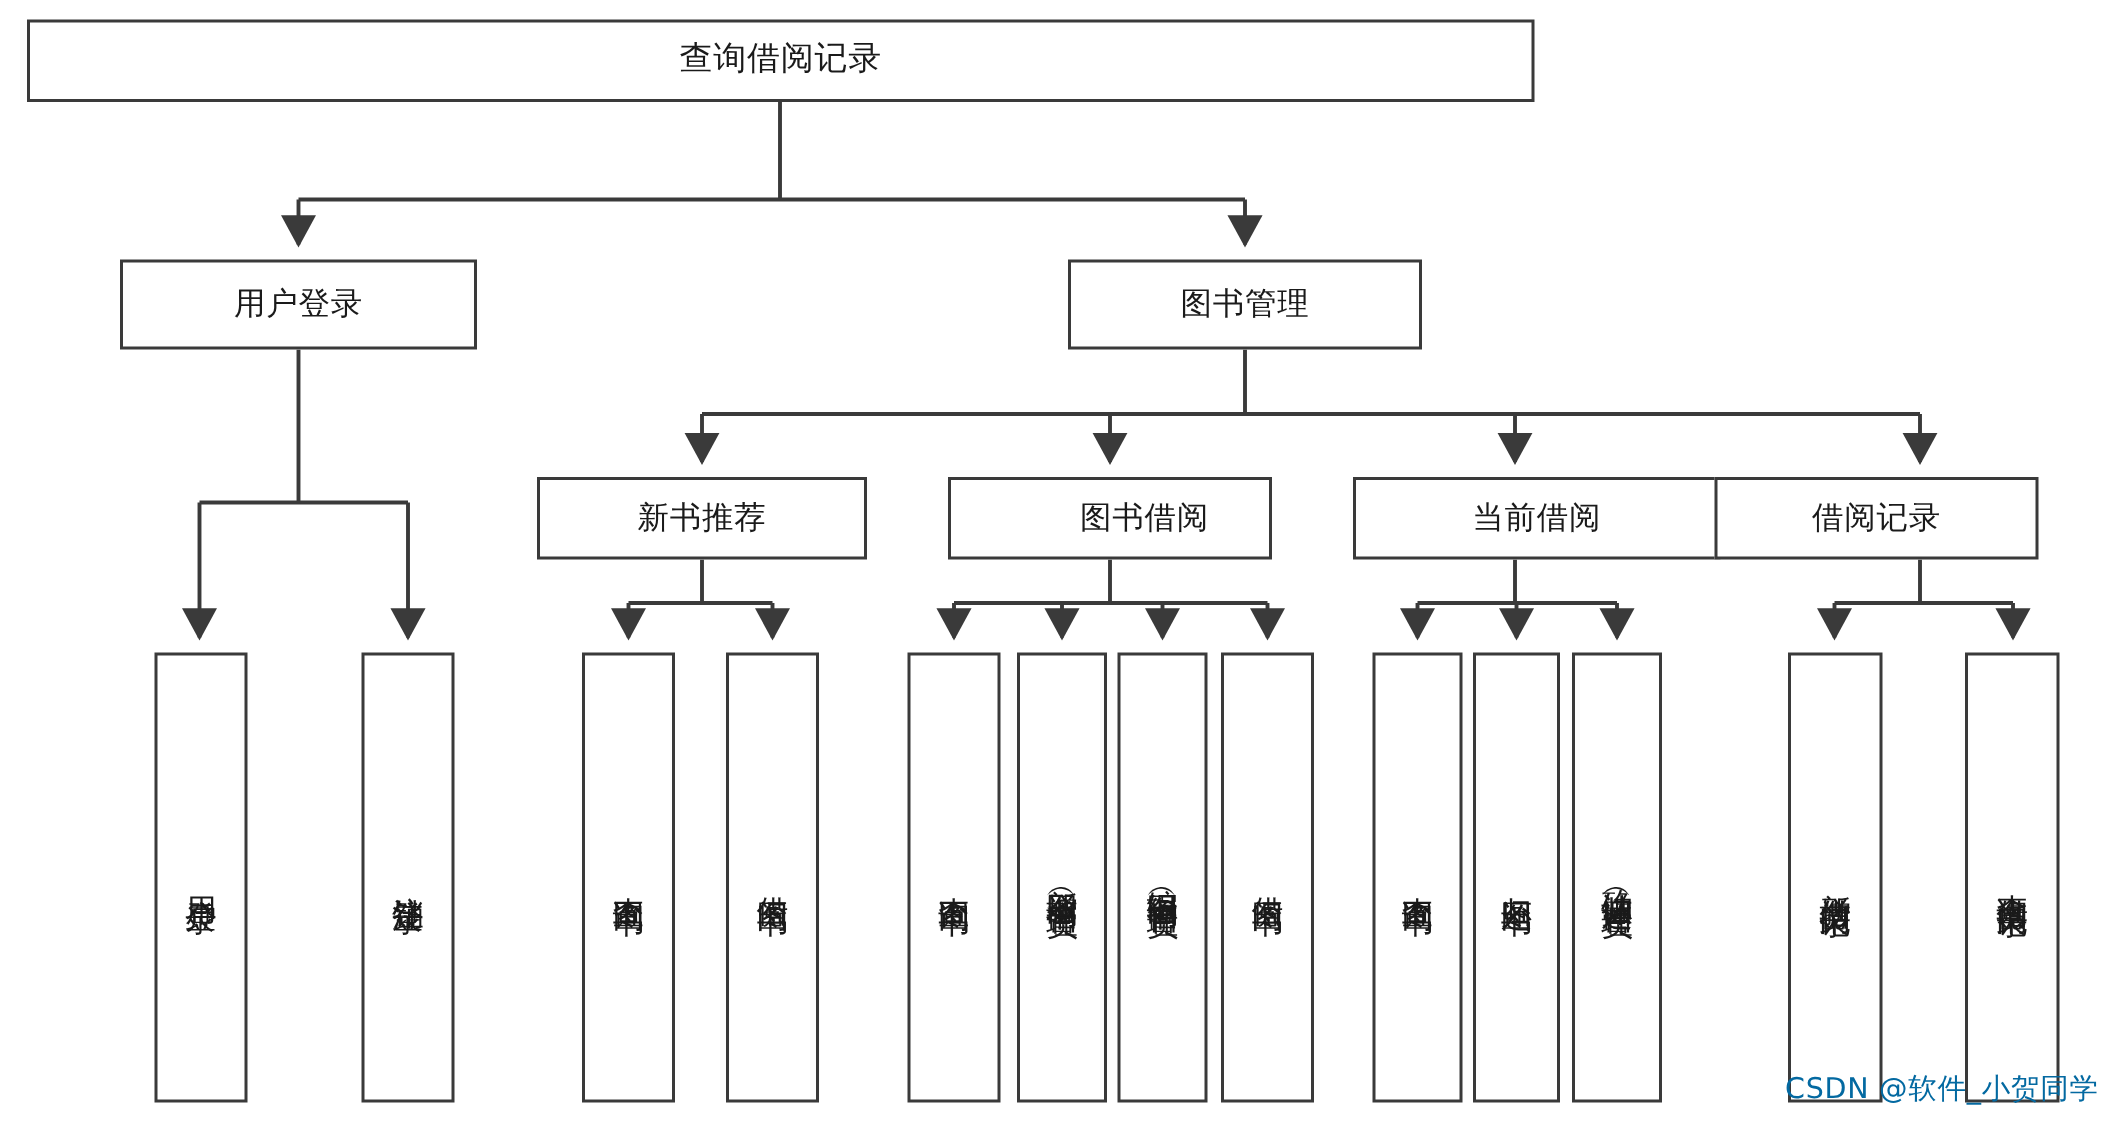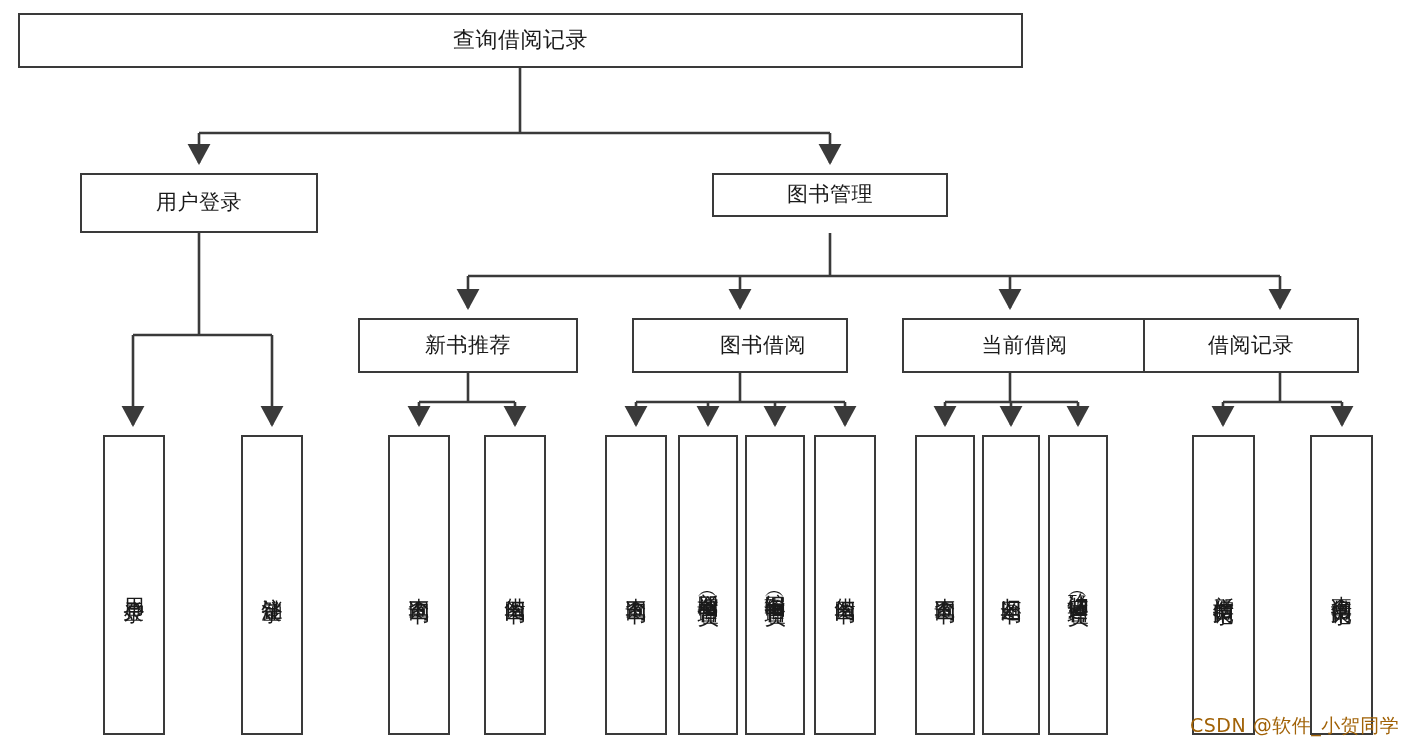--- a/index.html
+++ b/index.html
@@ -48,21 +48,21 @@
     text-orientation: upright;
     font-size: 21px;
     letter-spacing: 2px;
     line-height: 1.15;
     padding: 6px 0;
     white-space: nowrap;
     overflow: hidden;
   }
   .watermark {
     position: absolute;
-    color: #a16207;
+    color: #0369a1;
     font-size: 19px;
     letter-spacing: 0.5px;
     white-space: nowrap;
     user-select: none;
   }
 </style>
 </head>
 <body>
 
 <div id="canvas">
@@ -118,21 +118,21 @@
   </svg>
 
   <div class="node node-h node-root" style="left:18px; top:13px; width:1005px; height:55px;">
     <span>查询借阅记录</span>
   </div>
 
   <div class="node node-h" style="left:80px; top:173px; width:238px; height:60px;">
     <span>用户登录</span>
   </div>
 
-  <div class="node node-h" style="left:712px; top:173px; width:236px; height:44px;">
+  <div class="node node-h" style="left:712px; top:173px; width:236px; height:60px;">
     <span>图书管理</span>
   </div>
 
   <div class="node node-h" style="left:358px; top:318px; width:220px; height:55px;">
     <span>新书推荐</span>
   </div>
 
   <div class="node node-h" style="left:632px; top:318px; width:216px; height:55px;padding-left:46px;">
     <span>图书借阅</span>
   </div>

